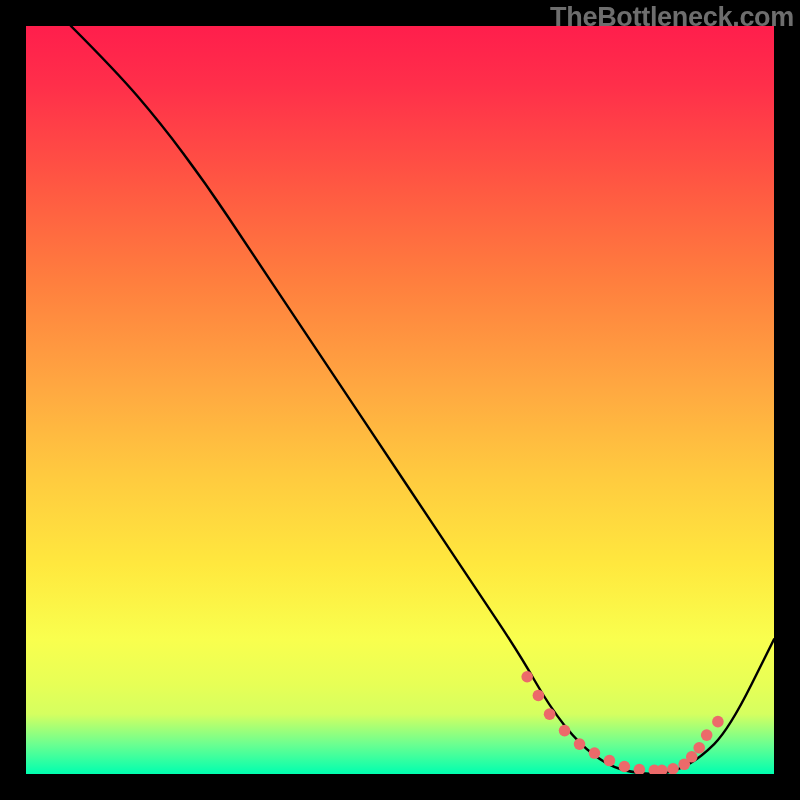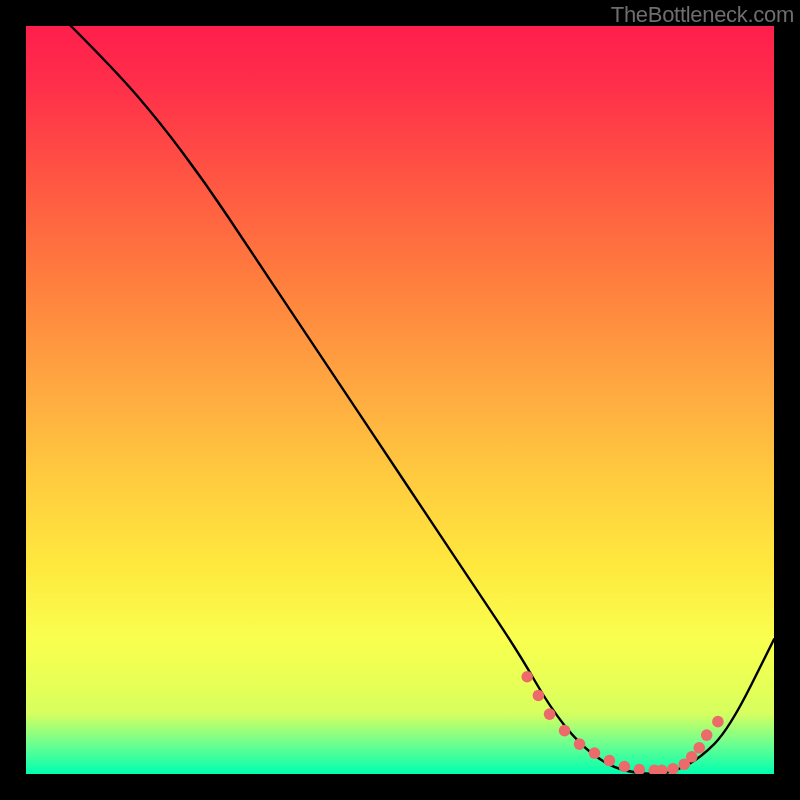--- a/index.html
+++ b/index.html
@@ -37,22 +37,22 @@
       #d5ff60 92%,
       #6cff90 96%,
       #00ffb0 100%
     );
   }
   .watermark {
     position: absolute;
     top: 2px;
     right: 6px;
     font-family: Arial, Helvetica, sans-serif;
-    font-size: 22px;
-    font-weight: 400;
+    font-size: 27px;
+    font-weight: 700;
     color: #6e6e6e;
     letter-spacing: -0.3px;
   }
   svg.curve {
     position: absolute;
     left: 0;
     top: 0;
     width: 100%;
     height: 100%;
   }

